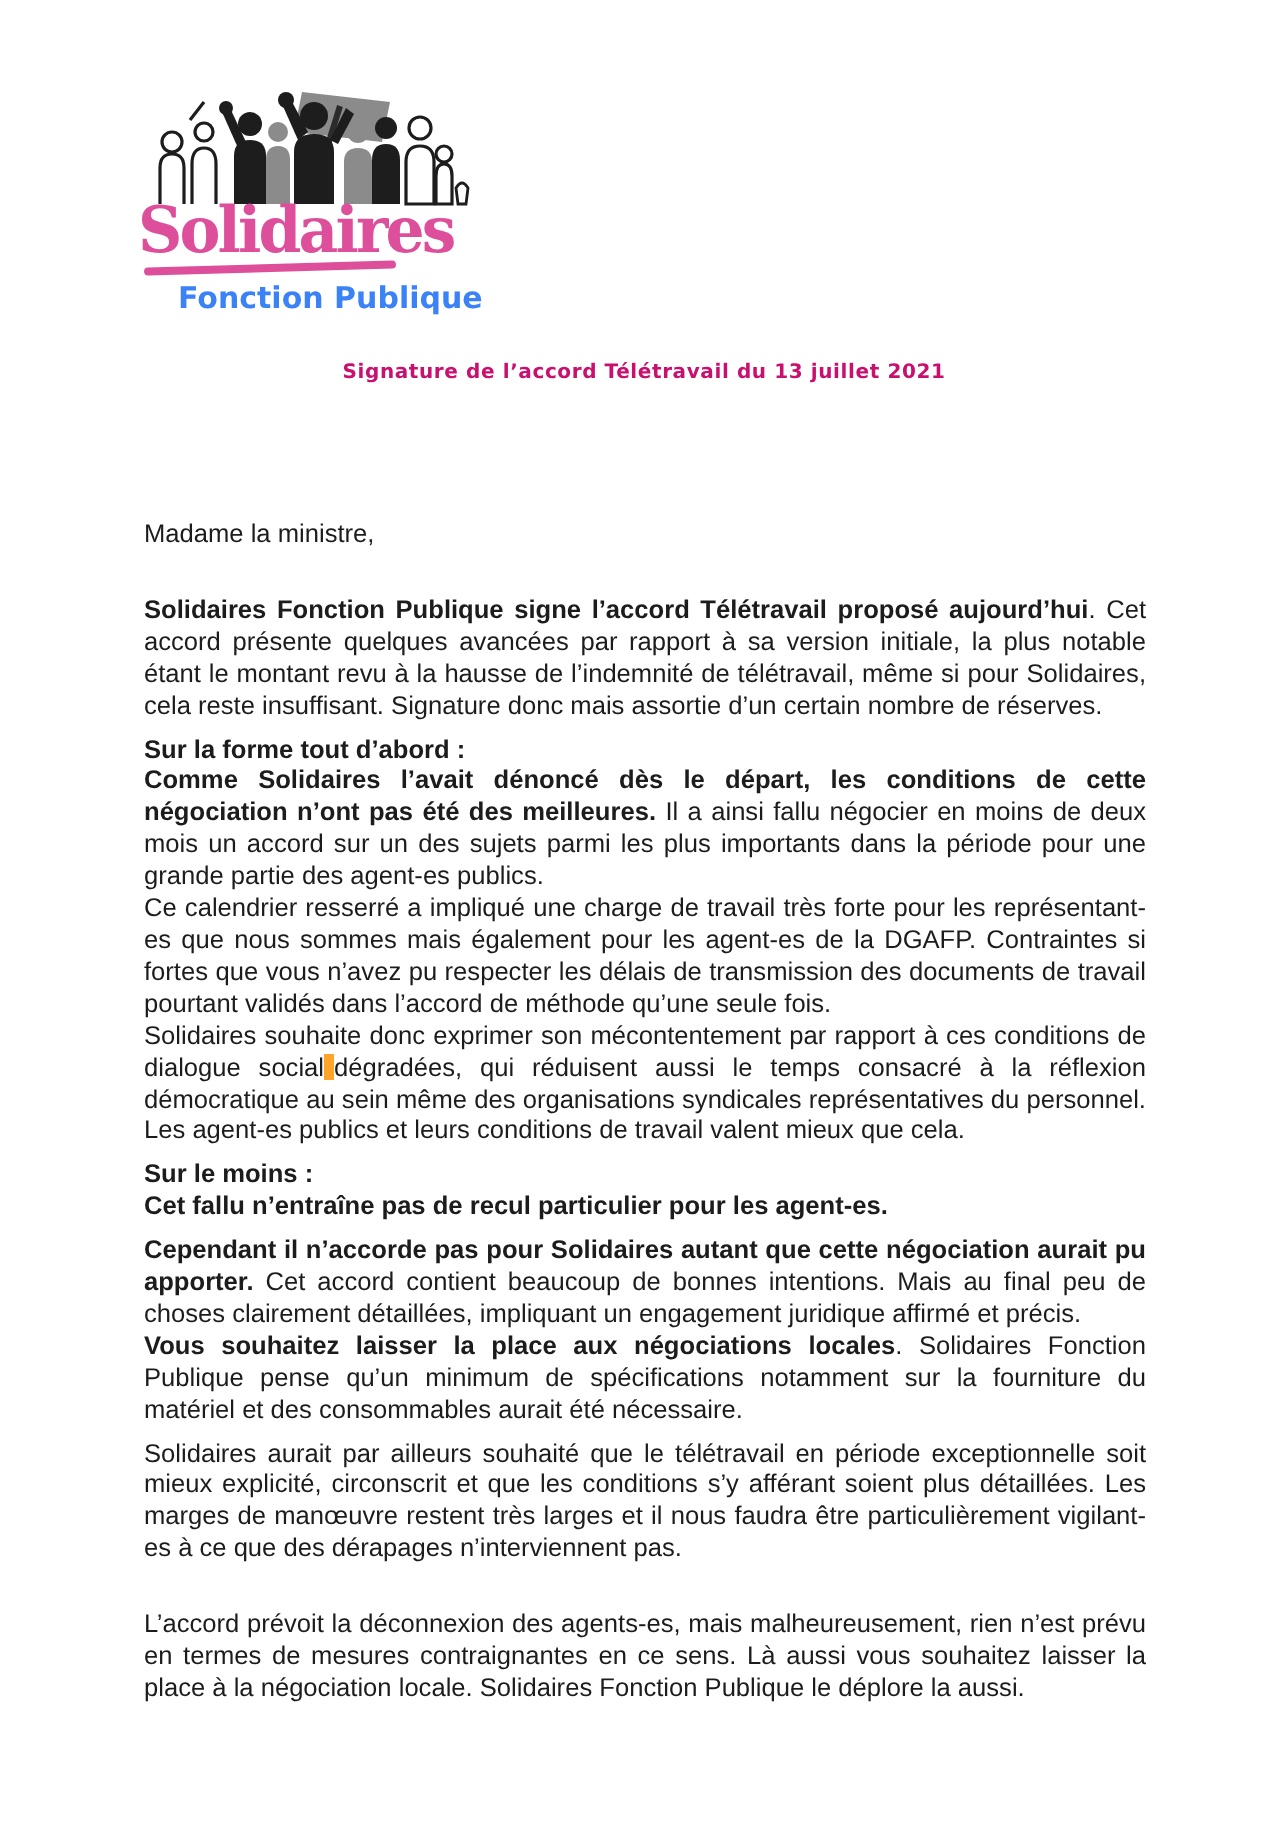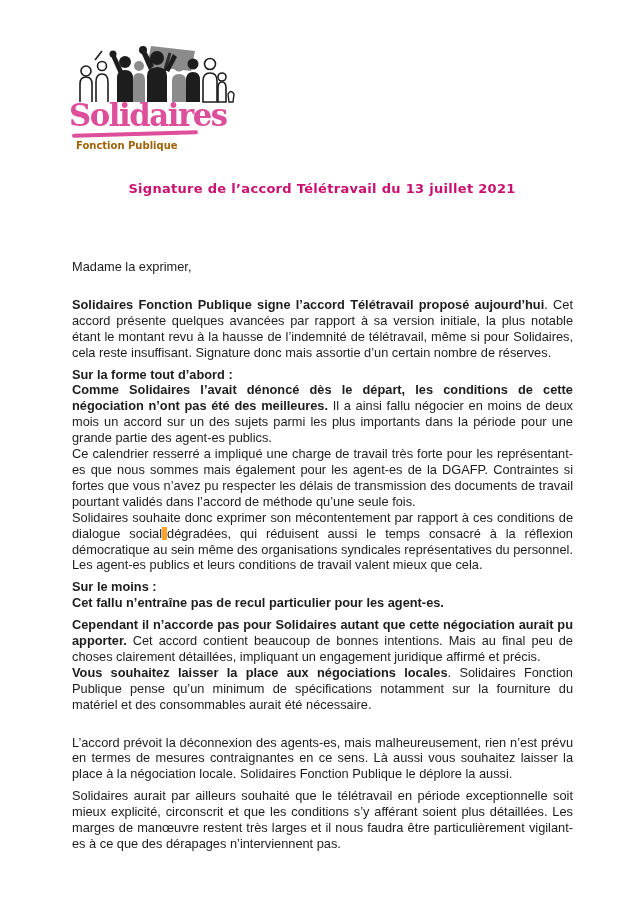--- a/index.html
+++ b/index.html
@@ -37,32 +37,32 @@
   .logo-underline{
     width:126px;height:4px;
     background:var(--pink-logo);
     border-radius:2px;
     transform:rotate(-1.6deg);
     margin:2px 0 4px 3px;
   }
   .logo-sub{
     font-family:"DejaVu Sans", sans-serif;
     font-weight:bold;
-    font-size:10px;
-    color:#a16207;
-    margin-left:7px;
+    font-size:15px;
+    color:#3b82f6;
+    margin-left:20px;
     white-space:nowrap;
   }
   
   .doc-title,.doc-subtitle{
     position:absolute;left:0;right:0;
     text-align:center;
     font-family:"DejaVu Sans", sans-serif;
     font-weight:bold;
-    font-size:13px;
+    font-size:10px;
     letter-spacing:0.3px;
     white-space:nowrap;
   }
   .doc-title{top:181px;color:var(--pink-title1);}
   .doc-subtitle{top:212px;color:var(--pink-title2);}
   
   .letter{
     position:absolute;top:259px;left:72px;width:501px;
     font-size:12.8px;
     line-height:15.9px;
@@ -138,22 +138,22 @@
       <path d="M155,50 q3,-5 6,0 l-1,8 h-4 Z" fill="#ffffff" stroke="#1d1d1d" stroke-width="1.4"></path>
     </svg>
     <div class="logo-brand">Solidaires</div>
     <div class="logo-underline"></div>
     <div class="logo-sub">Fonction Publique</div>
   </div>
 
   <div class="doc-title">Signature de l’accord Télétravail du 13 juillet 2021</div>
 
   <div class="letter" id="letter-body">
-      <p class="para g0"><span>Madame la exprimer,</span></p>
+      <p class="para g0"><span>Madame la ministre,</span></p>
       <p class="para g2"><span class="b">Solidaires Fonction Publique signe l’accord Télétravail proposé aujourd’hui</span><span>. Cet accord présente quelques avancées par rapport à sa version initiale, la plus notable étant le montant revu à la hausse de l’indemnité de télétravail, même si pour Solidaires, cela reste insuffisant. Signature donc mais assortie d’un certain nombre de réserves.</span></p>
       <p class="para g1"><span class="b">Sur la forme tout d’abord :</span><br><span class="b">Comme Solidaires l’avait dénoncé dès le départ, les conditions de cette négociation n’ont pas été des meilleures.</span><span> Il a ainsi fallu négocier en moins de deux mois un accord sur un des sujets parmi les plus importants dans la période pour une grande partie des agent-es publics.</span><br><span>Ce calendrier resserré a impliqué une charge de travail très forte pour les représentant-es que nous sommes mais également pour les agent-es de la DGAFP. Contraintes si fortes que vous n’avez pu respecter les délais de transmission des documents de travail pourtant validés dans l’accord de méthode qu’une seule fois.</span><br><span>Solidaires souhaite donc exprimer son mécontentement par rapport à ces conditions de dialogue social</span><span class="hl"></span><span>dégradées, qui réduisent aussi le temps consacré à la réflexion démocratique au sein même des organisations syndicales représentatives du personnel. Les agent-es publics et leurs conditions de travail valent mieux que cela.</span></p>
       <p class="para g1"><span class="b">Sur le moins :</span><br><span class="b">Cet fallu n’entraîne pas de recul particulier pour les agent-es.</span></p>
       <p class="para g1"><span class="b">Cependant il n’accorde pas pour Solidaires autant que cette négociation aurait pu apporter.</span><span> Cet accord contient beaucoup de bonnes intentions. Mais au final peu de choses clairement détaillées, impliquant un engagement juridique affirmé et précis.</span><br><span class="b">Vous souhaitez laisser la place aux négociations locales</span><span>. Solidaires Fonction Publique pense qu’un minimum de spécifications notamment sur la fourniture du matériel et des consommables aurait été nécessaire.</span></p>
+      <p class="para g1"><span>Solidaires aurait par ailleurs souhaité que le télétravail en période exceptionnelle soit mieux explicité, circonscrit et que les conditions s’y afférant soient plus détaillées. Les marges de manœuvre restent très larges et il nous faudra être particulièrement vigilant-es à ce que des dérapages n’interviennent pas.</span></p>
       <p class="para g2"><span>L’accord prévoit la déconnexion des agents-es, mais malheureusement, rien n’est prévu en termes de mesures contraignantes en ce sens. Là aussi vous souhaitez laisser la place à la négociation locale. Solidaires Fonction Publique le déplore la aussi.</span></p>
-      <p class="para g1"><span>Solidaires aurait par ailleurs souhaité que le télétravail en période exceptionnelle soit mieux explicité, circonscrit et que les conditions s’y afférant soient plus détaillées. Les marges de manœuvre restent très larges et il nous faudra être particulièrement vigilant-es à ce que des dérapages n’interviennent pas.</span></p>
     </div>
 
 </div>
 
 </body></html>

